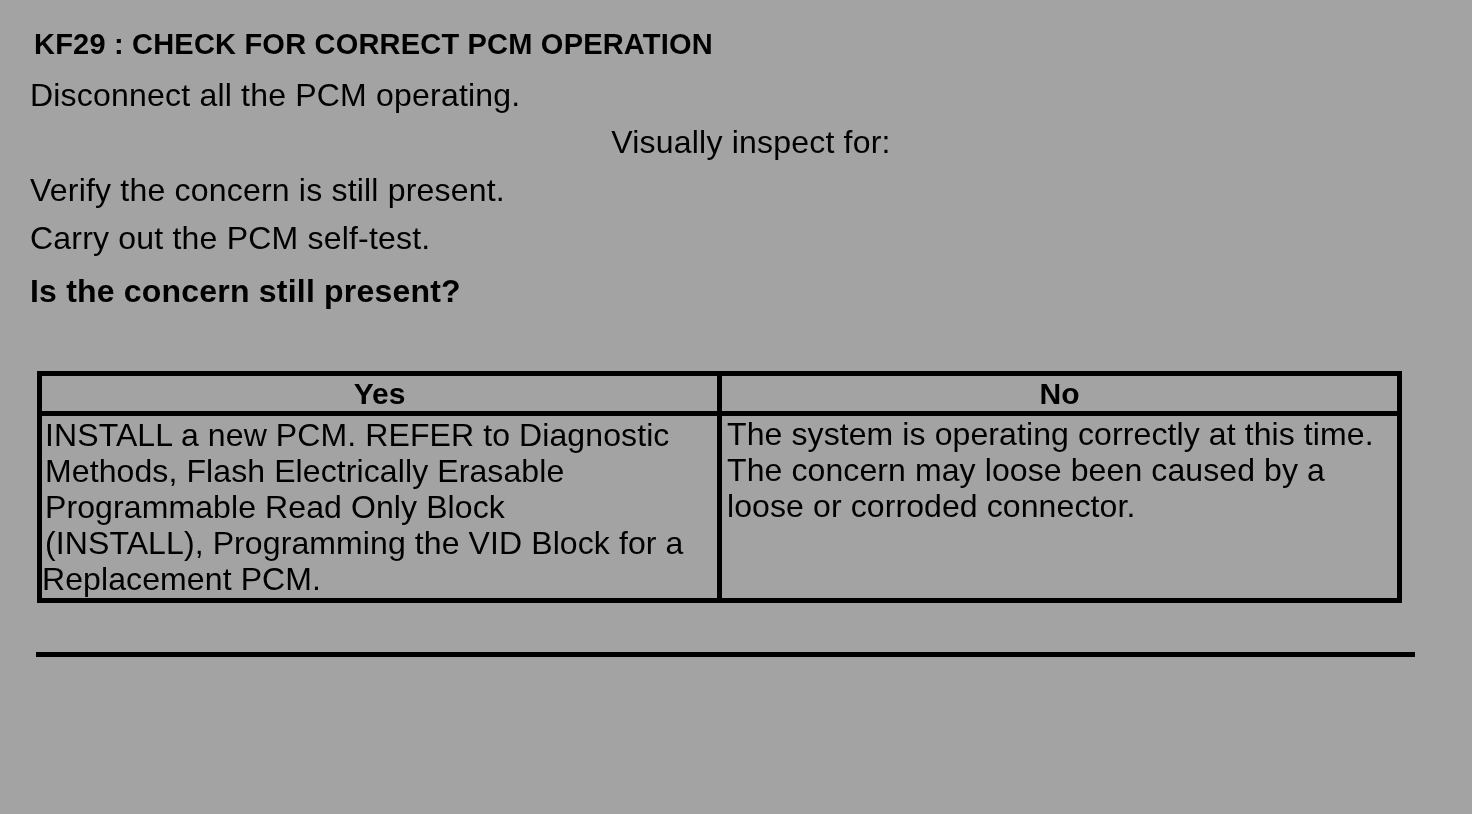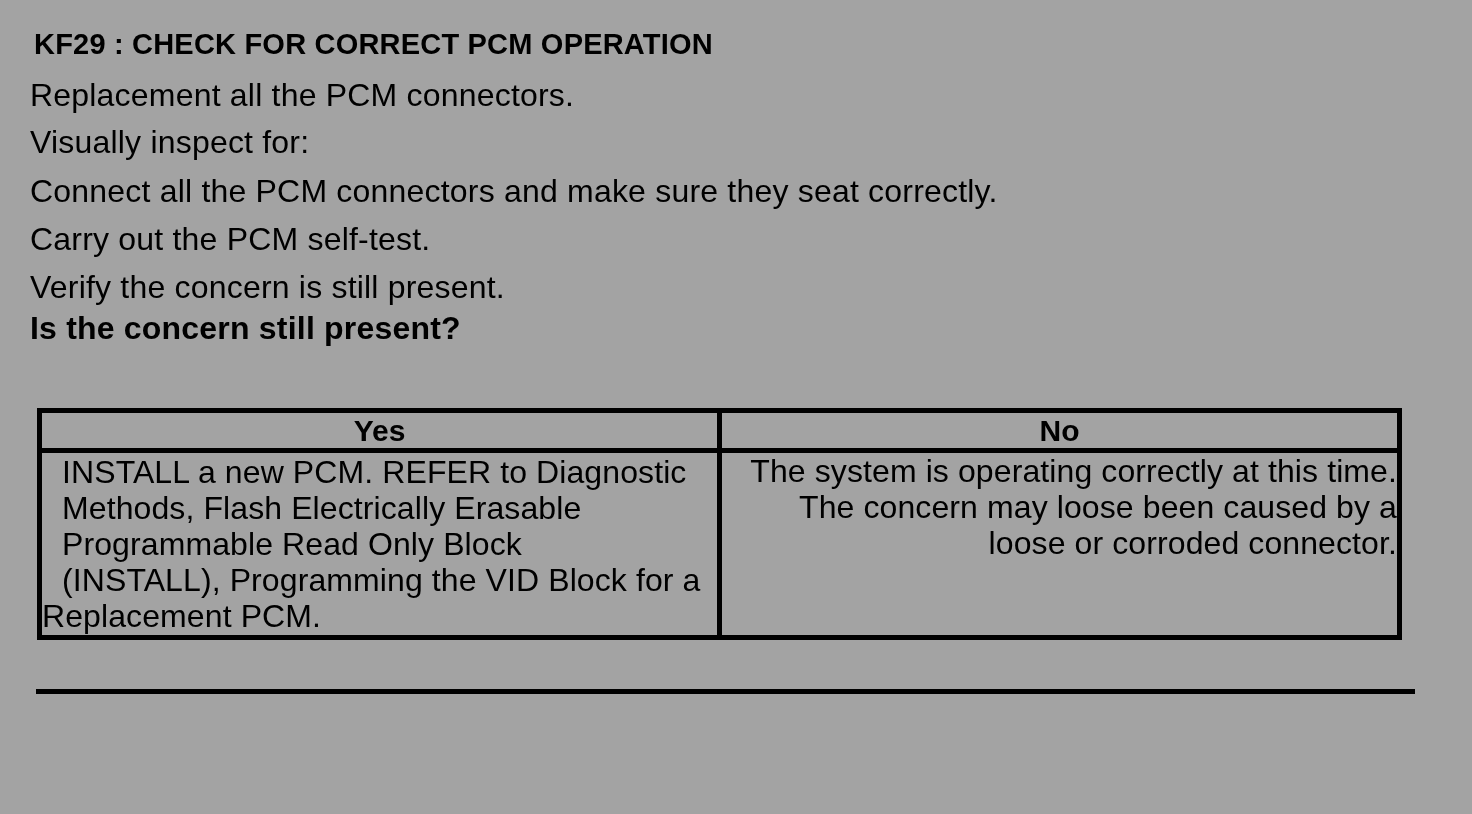--- a/index.html
+++ b/index.html
@@ -28,24 +28,24 @@
     font-weight: bold;
     letter-spacing: 0.2px;
   }
   .step {
     margin: 0;
     font-size: 32px;
     line-height: 37px;
     letter-spacing: 0.2px;
   }
   .mt16 { margin-top: 16px; }
-  .mt10 { margin-top: 10px; }
+  .mt10 { margin-top: 10px; text-align: center; }
   .mt12 { margin-top: 12px; }
   .mt11 { margin-top: 11px; }
-  .mt8  { margin-top: 4px;  }
+  .mt8  { margin-top: 16px;  }
   .bold { font-weight: bold; }
   .inspect-list {
     margin-left: 38px;
   }
   .inspect-item {
     font-size: 32px;
     line-height: 37px;
     letter-spacing: 0.2px;
   }
   table.decision {
@@ -70,64 +70,62 @@
     height: 182px;
     vertical-align: top;
   }
   .yes-lines {
     padding-top: 1px;
   }
   .yes-lines .cell-line {
     font-size: 32px;
     line-height: 36px;
     letter-spacing: 0.1px;
-    padding-left: 20px;
+    padding-left: 3px;
     white-space: nowrap;
   }
   .yes-lines .cell-line:last-child {
     text-align: left;
     padding-left: 0;
   }
   td.no-cell {
     vertical-align: middle;
   }
   .no-lines {
     padding-left: 5px;
   }
   .no-lines .cell-line {
     font-size: 32px;
     line-height: 36px;
     letter-spacing: 0.1px;
     white-space: nowrap;
-    text-align: right;
   }
   .bottom-rule {
     width: 1379px;
     height: 5px;
     background: #000000;
     margin: 49px 0 0 6px;
   }
 </style>
 </head>
 <body>
 
 <div class="page">
 
   <h1 class="heading">KF29 : CHECK FOR CORRECT PCM OPERATION</h1>
 
-  <p class="step mt16">Replacement all the PCM connectors.</p>
+  <p class="step mt16">Disconnect all the PCM operating.</p>
 
   <p class="step mt10">Visually inspect for:</p>
 
 
-  <p class="step mt12">Connect all the PCM connectors and make sure they seat correctly.</p>
+
+  <p class="step mt11">Verify the concern is still present.</p>
 
   <p class="step mt11">Carry out the PCM self-test.</p>
-
-  <p class="step mt11">Verify the concern is still present.</p>
 
   <p class="step mt8 bold">Is the concern still present?</p>
 
   <table class="decision">
     <thead>
       <tr>
         <th>Yes</th>
         <th>No</th>
       </tr>
     </thead>

